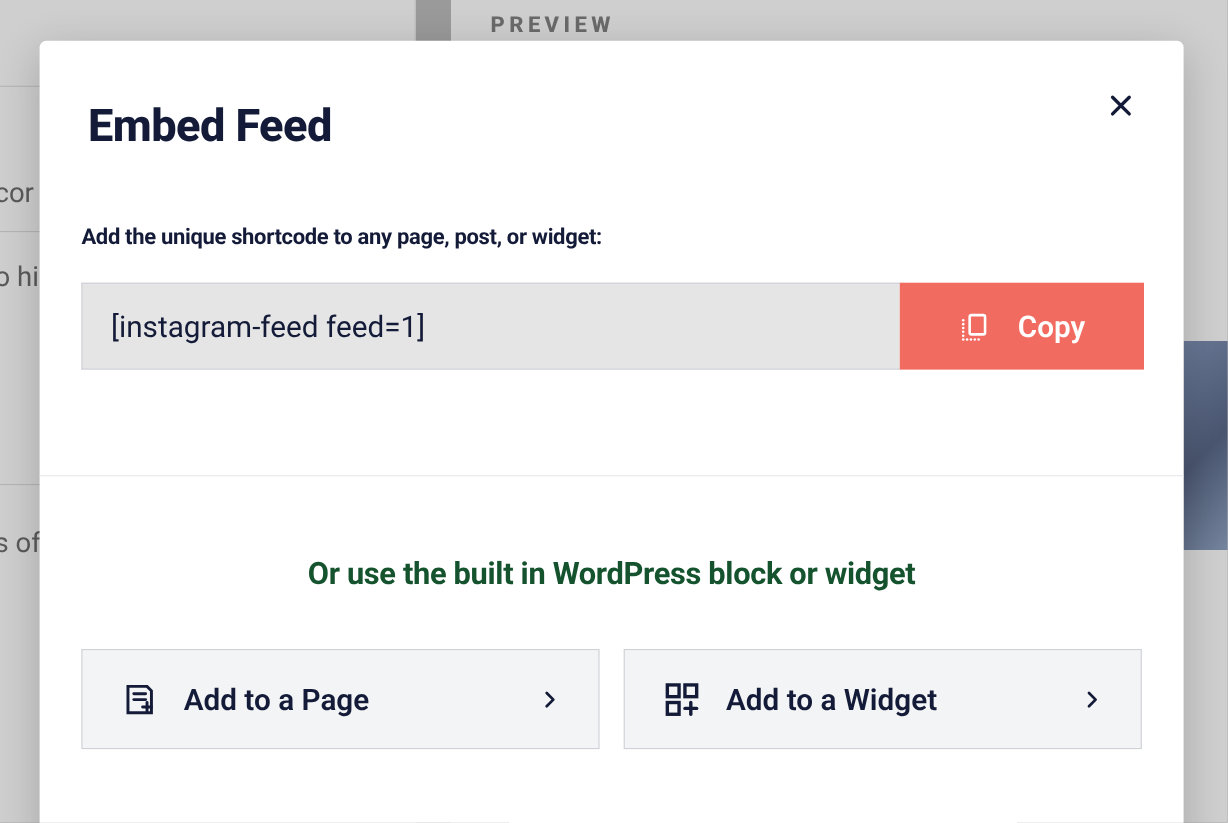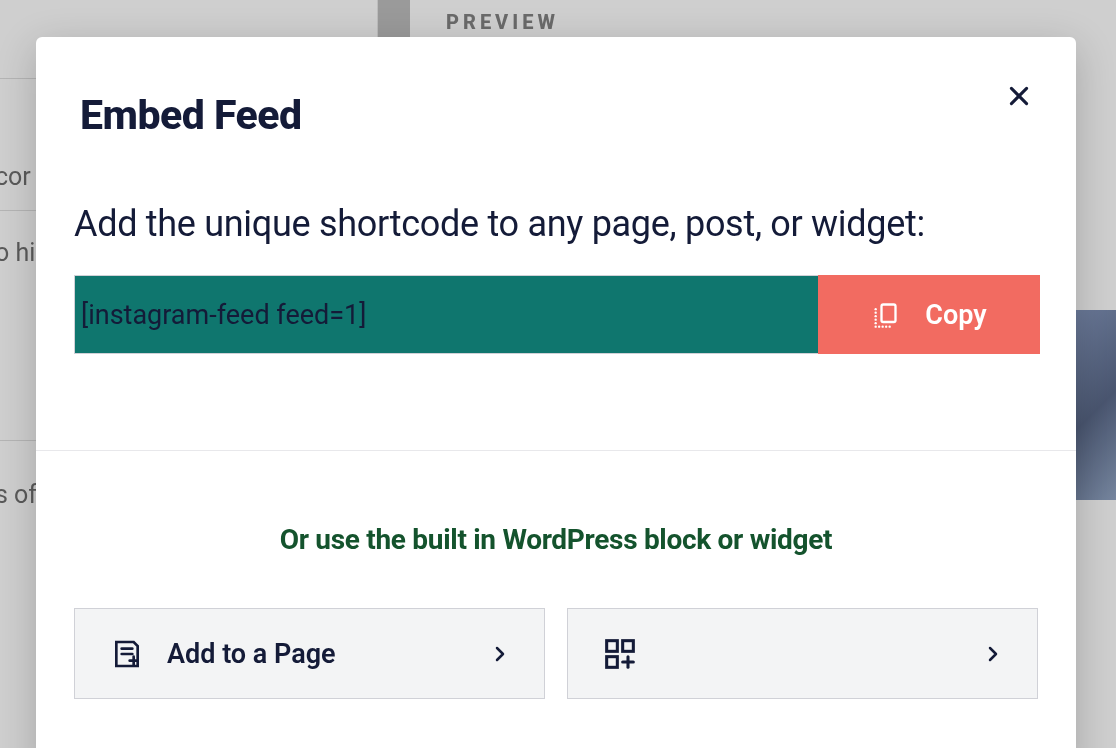--- a/index.html
+++ b/index.html
@@ -152,42 +152,42 @@
     .close-btn svg {
       width: 26px;
       height: 26px;
     }
 
     .modal-body-section {
       padding: 64px 38px 0 38px;
     }
 
     .section-heading {
-      font-size: 36px;
-      font-weight: 400;
+      font-size: 20px;
+      font-weight: 700;
       color: #141B38;
       margin-bottom: 30px;
       letter-spacing: -0.3px;
     }
 
     .shortcode-row {
       display: flex;
       width: 966px;
     }
 
     .shortcode-input {
       flex: 1;
       height: 79px;
       border: 1px solid #D0D1D7;
       border-right: none;
-      padding: 0 6px;
+      padding: 0 26px;
       font-size: 27px;
       font-family: inherit;
       color: #141B38;
-      background: #0f766e;
+      background: #e5e5e5;
       outline: none;
     }
 
     .copy-btn {
       width: 222px;
       height: 79px;
       background: #F26B61;
       border: none;
       color: #ffffff;
       font-size: 27px;
@@ -340,20 +340,21 @@
 
     <button class="action-btn">
       <span class="action-btn-left">
         <svg class="action-icon" viewBox="0 0 24 24" fill="#141B38">
           <rect x="2" y="2" width="8" height="8" fill="none" stroke="#141B38" stroke-width="2.3"></rect>
           <rect x="14" y="2" width="8" height="8" fill="none" stroke="#141B38" stroke-width="2.3"></rect>
           <rect x="2" y="14" width="8" height="8" fill="none" stroke="#141B38" stroke-width="2.3"></rect>
           <line x1="14" y1="18" x2="22" y2="18" stroke="#141B38" stroke-width="2.3" stroke-linecap="round"></line>
           <line x1="18" y1="14" x2="18" y2="22" stroke="#141B38" stroke-width="2.3" stroke-linecap="round"></line>
         </svg>
+        <span class="action-btn-label">Add to a Widget</span>
       </span>
       <svg class="chevron-icon" viewBox="0 0 10 16" fill="none" stroke="#141B38" stroke-width="2.5" stroke-linecap="round" stroke-linejoin="round">
         <polyline points="2,2 8,8 2,14"></polyline>
       </svg>
     </button>
   </div>
 
 </div>
 
 </body></html>

